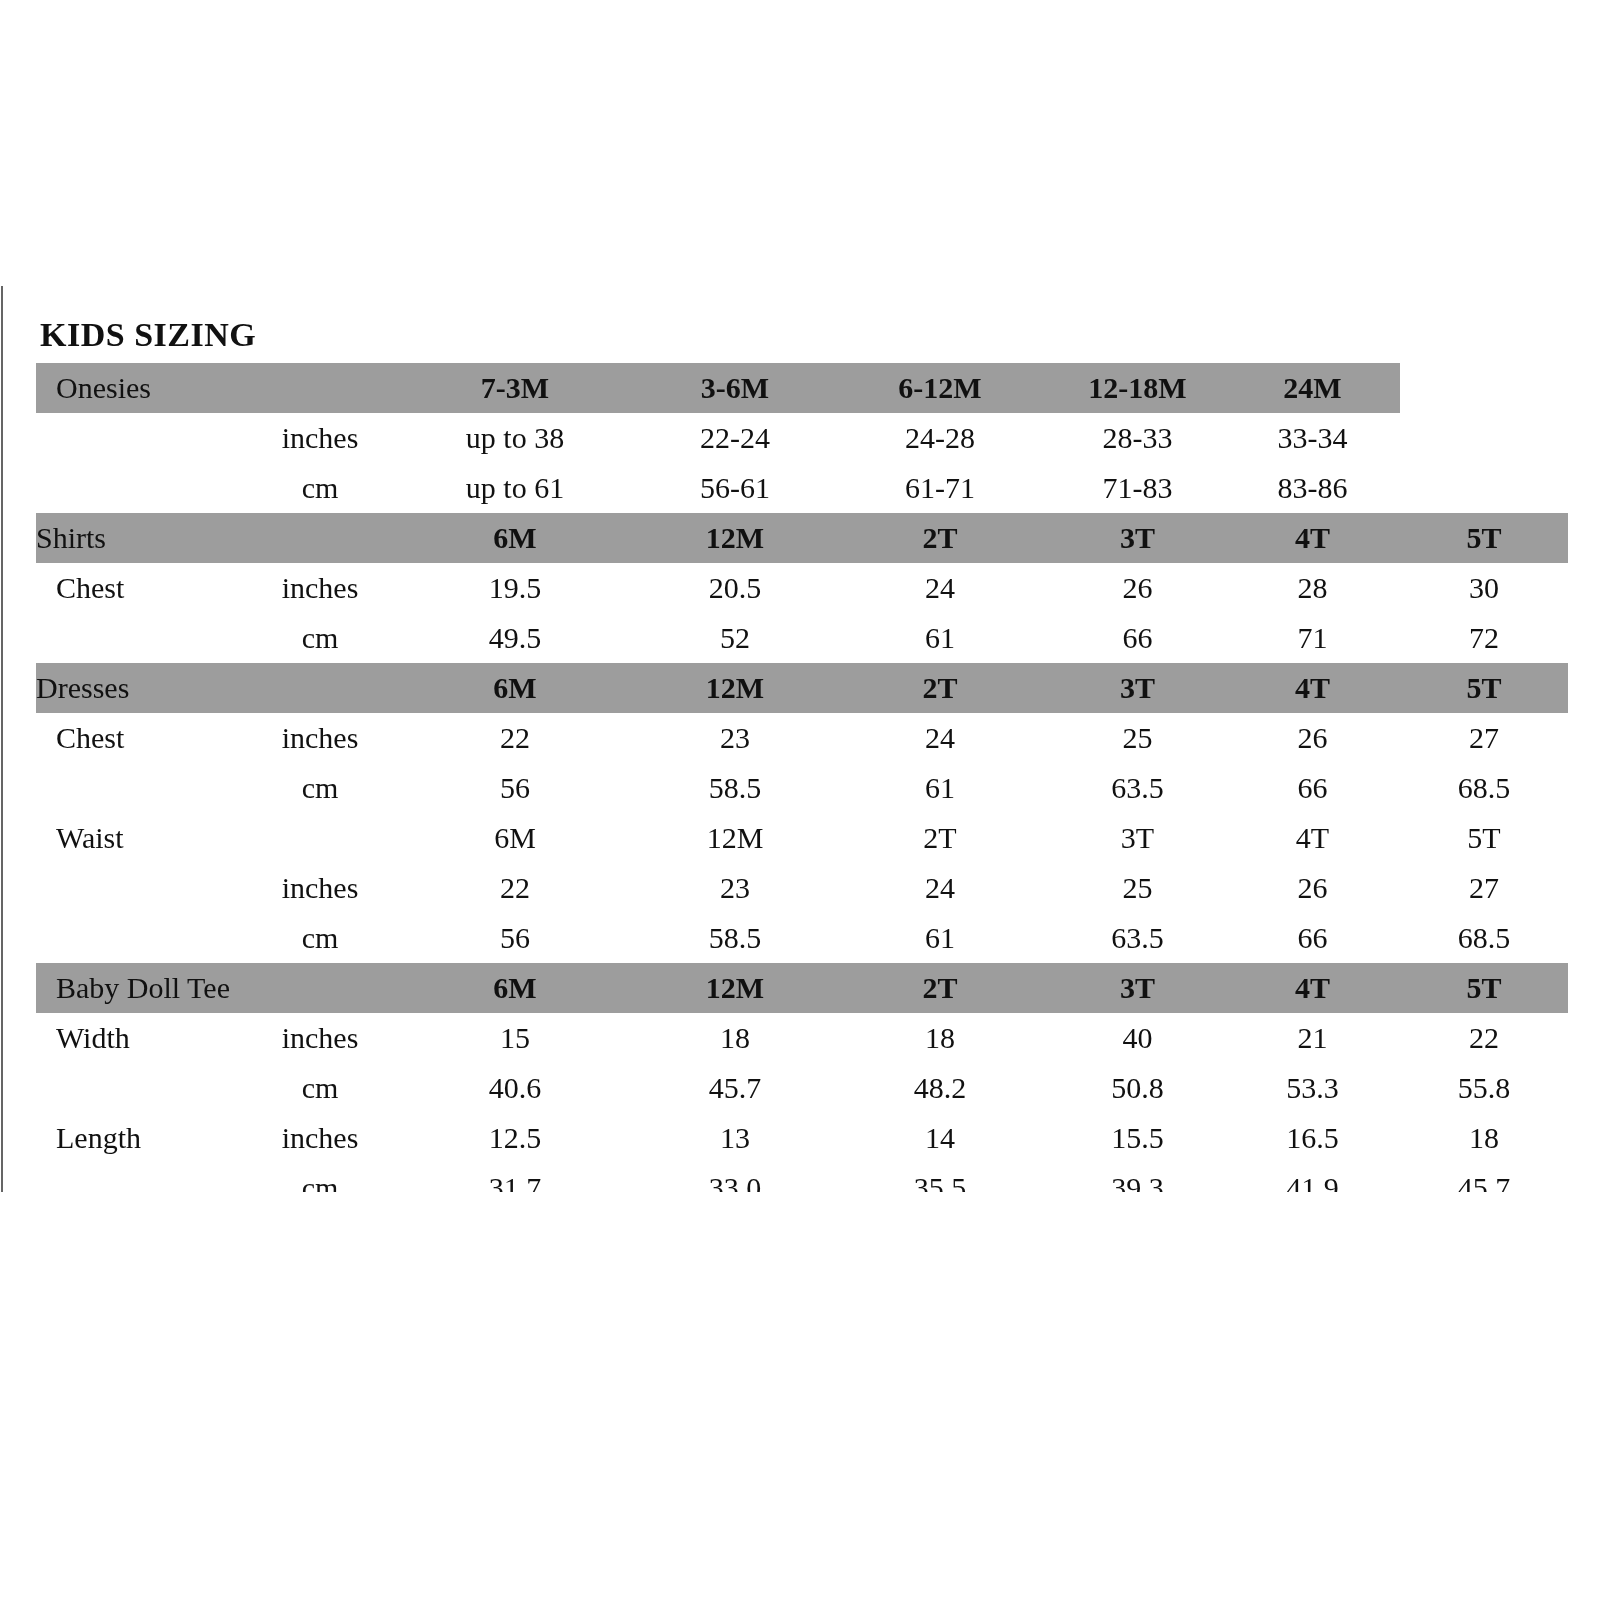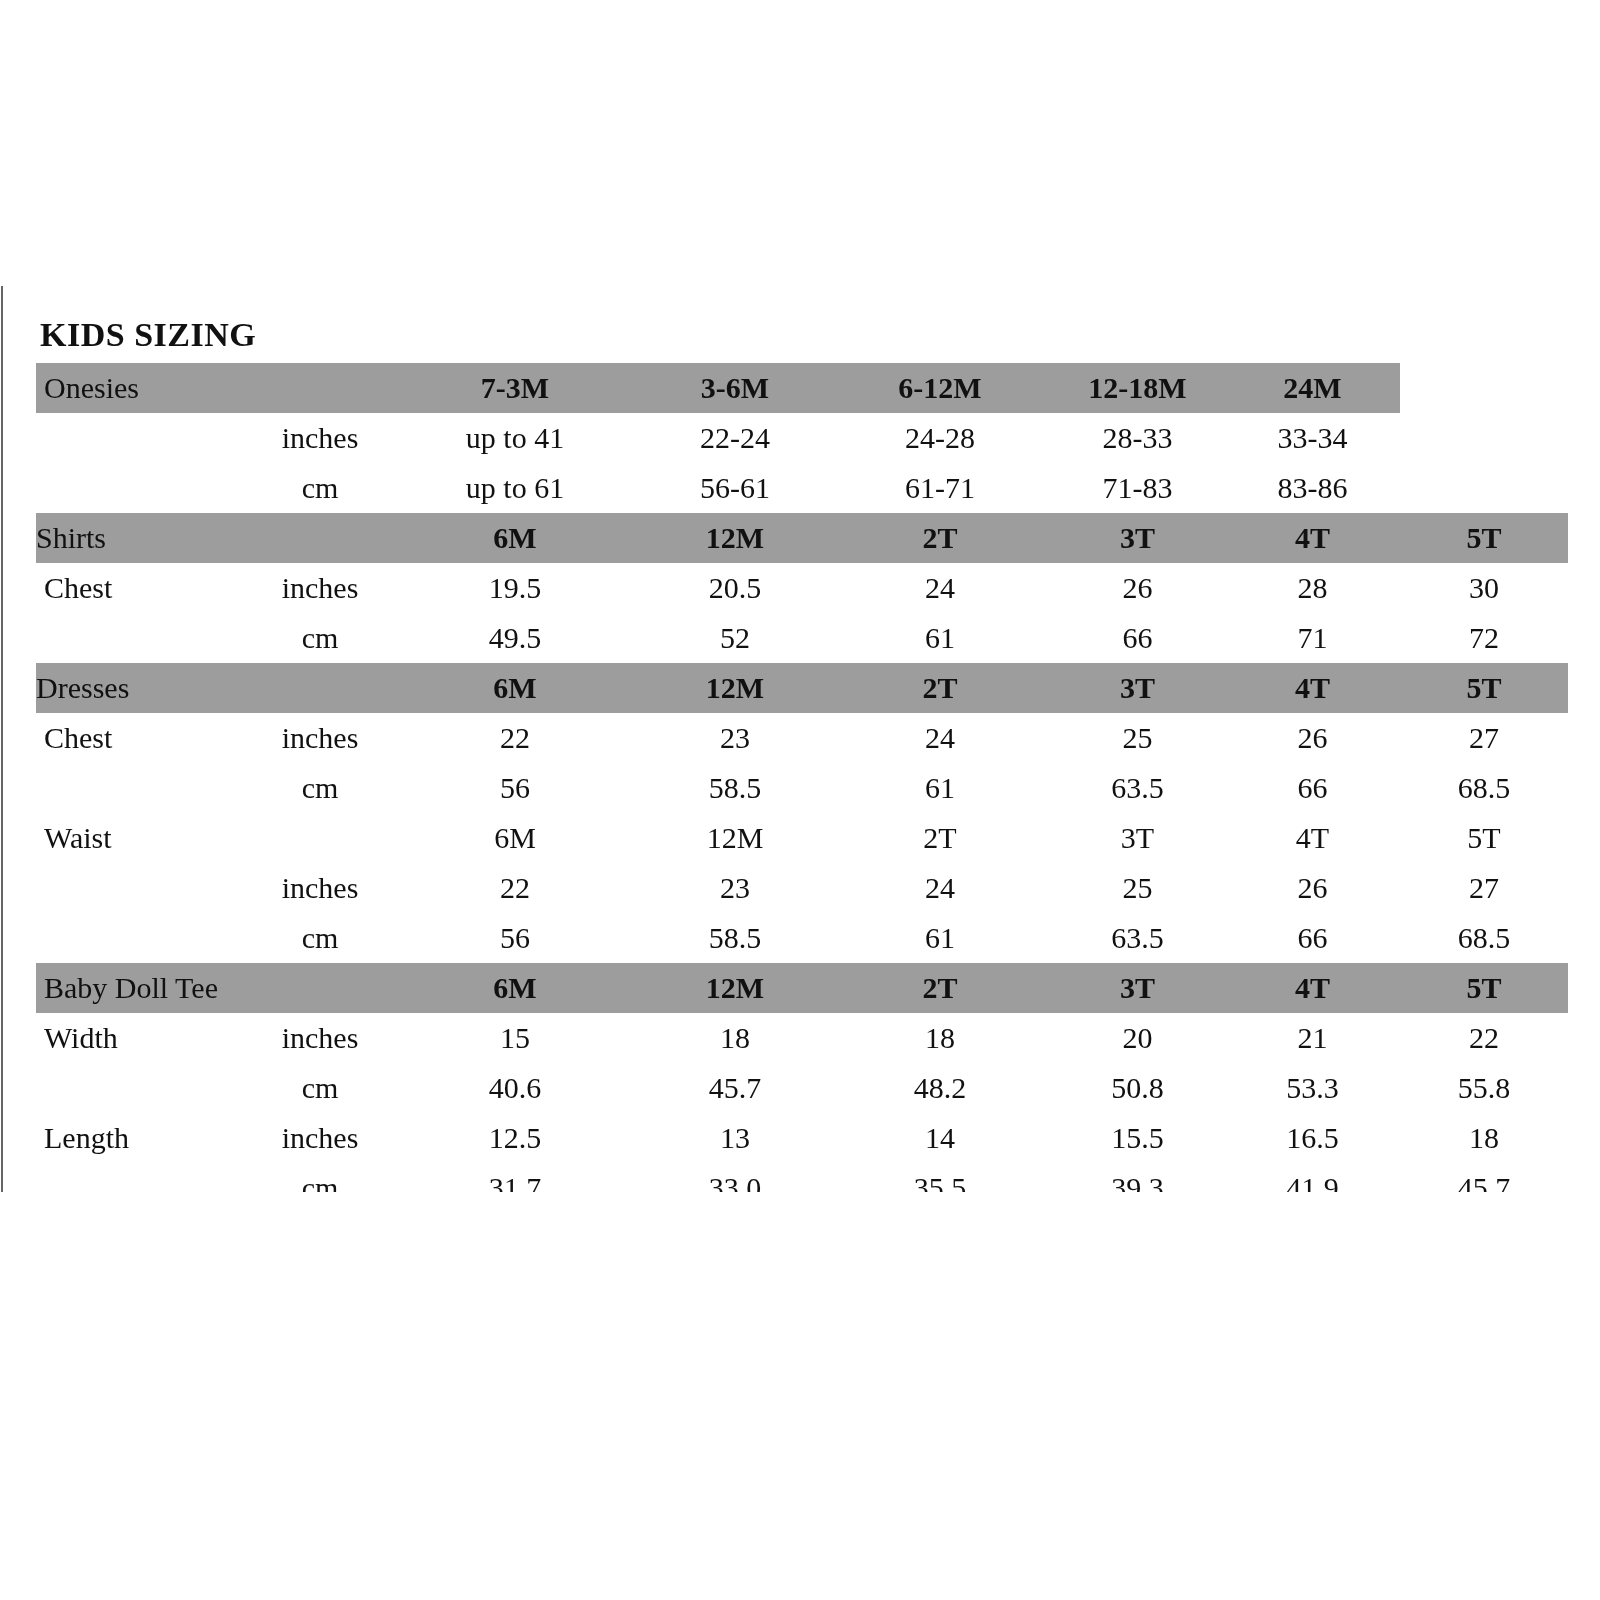--- a/index.html
+++ b/index.html
@@ -41,21 +41,21 @@
   .size-table td {
     height: 50px;
     padding: 0;
     font-size: 30px;
     line-height: 50px;
     text-align: center;
     vertical-align: middle;
     white-space: nowrap;
     overflow: hidden;
   }
-  .size-table td.lbl        { text-align: left; padding-left: 8px; }
+  .size-table td.lbl        { text-align: left; padding-left: 20px; }
   .size-table td.lbl-center { text-align: left; }
   .size-table td.shade      { background: #9d9d9d; }
   .size-table td.size       { font-weight: bold; }
   
   col.c1 { width: 214px; }
   col.c2 { width: 140px; }
   col.c3 { width: 250px; }
   col.c4 { width: 190px; }
   col.c5 { width: 220px; }
   col.c6 { width: 175px; }
@@ -90,21 +90,21 @@
         <td class="shade size">7-3M</td>
         <td class="shade size">3-6M</td>
         <td class="shade size">6-12M</td>
         <td class="shade size">12-18M</td>
         <td class="shade size">24M</td>
         <td></td>
       </tr>
       <tr>
         <td class="lbl"></td>
         <td>inches</td>
-        <td>up to 41</td>
+        <td>up to 38</td>
         <td>22-24</td>
         <td>24-28</td>
         <td>28-33</td>
         <td>33-34</td>
         <td></td>
       </tr>
       <tr>
         <td class="lbl"></td>
         <td>cm</td>
         <td>up to 61</td>
@@ -216,21 +216,21 @@
         <td class="shade size">3T</td>
         <td class="shade size">4T</td>
         <td class="shade size">5T</td>
       </tr>
       <tr>
         <td class="lbl">Width</td>
         <td>inches</td>
         <td>15</td>
         <td>18</td>
         <td>18</td>
-        <td>20</td>
+        <td>40</td>
         <td>21</td>
         <td>22</td>
       </tr>
       <tr>
         <td class="lbl"></td>
         <td>cm</td>
         <td>40.6</td>
         <td>45.7</td>
         <td>48.2</td>
         <td>50.8</td>

